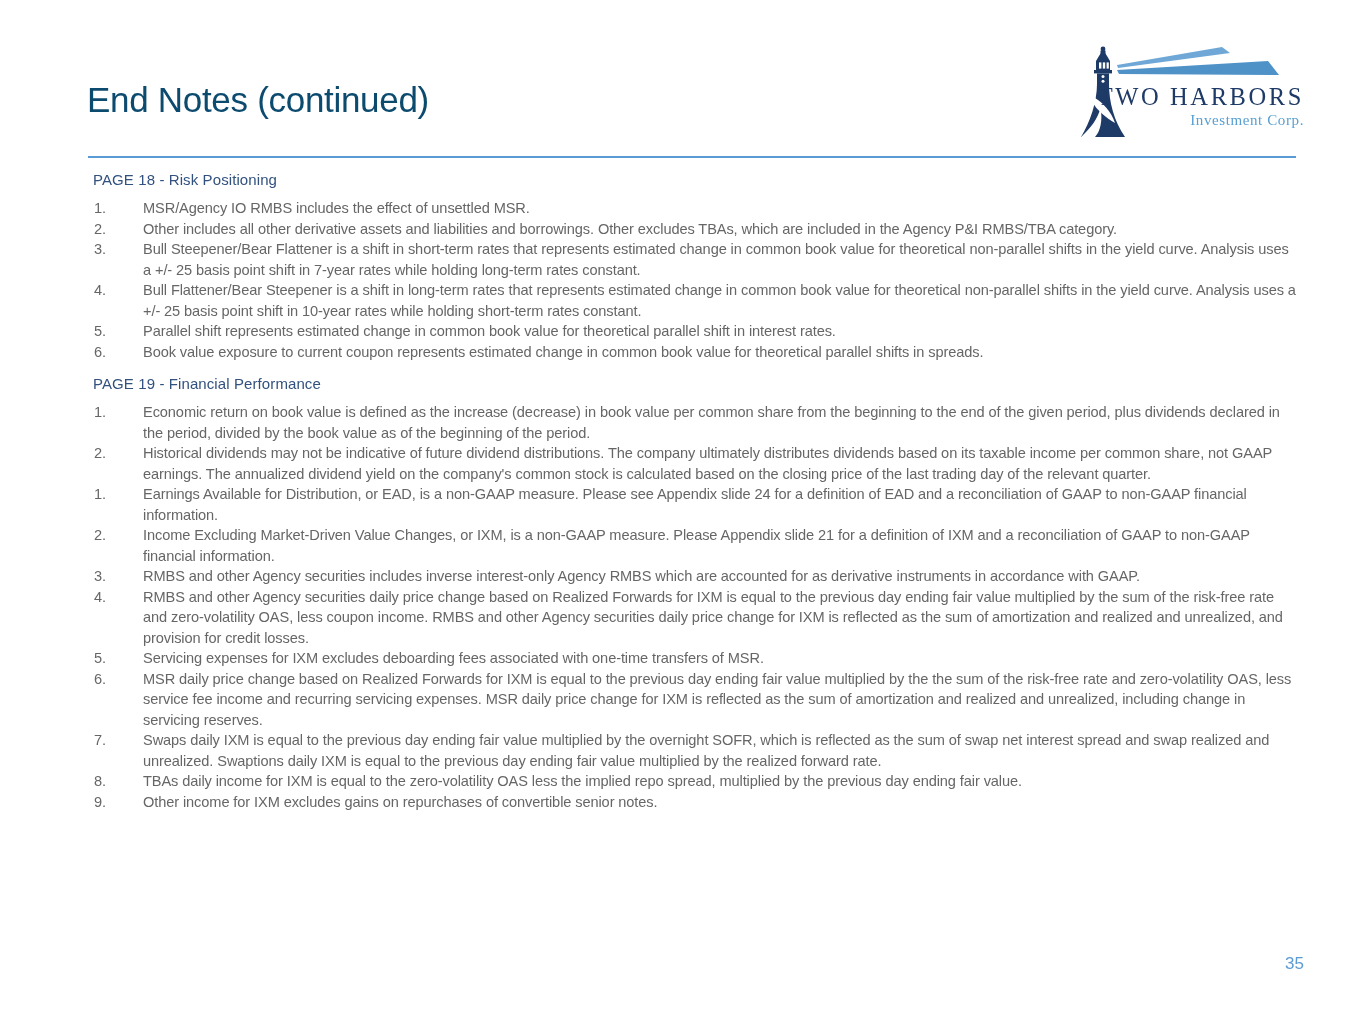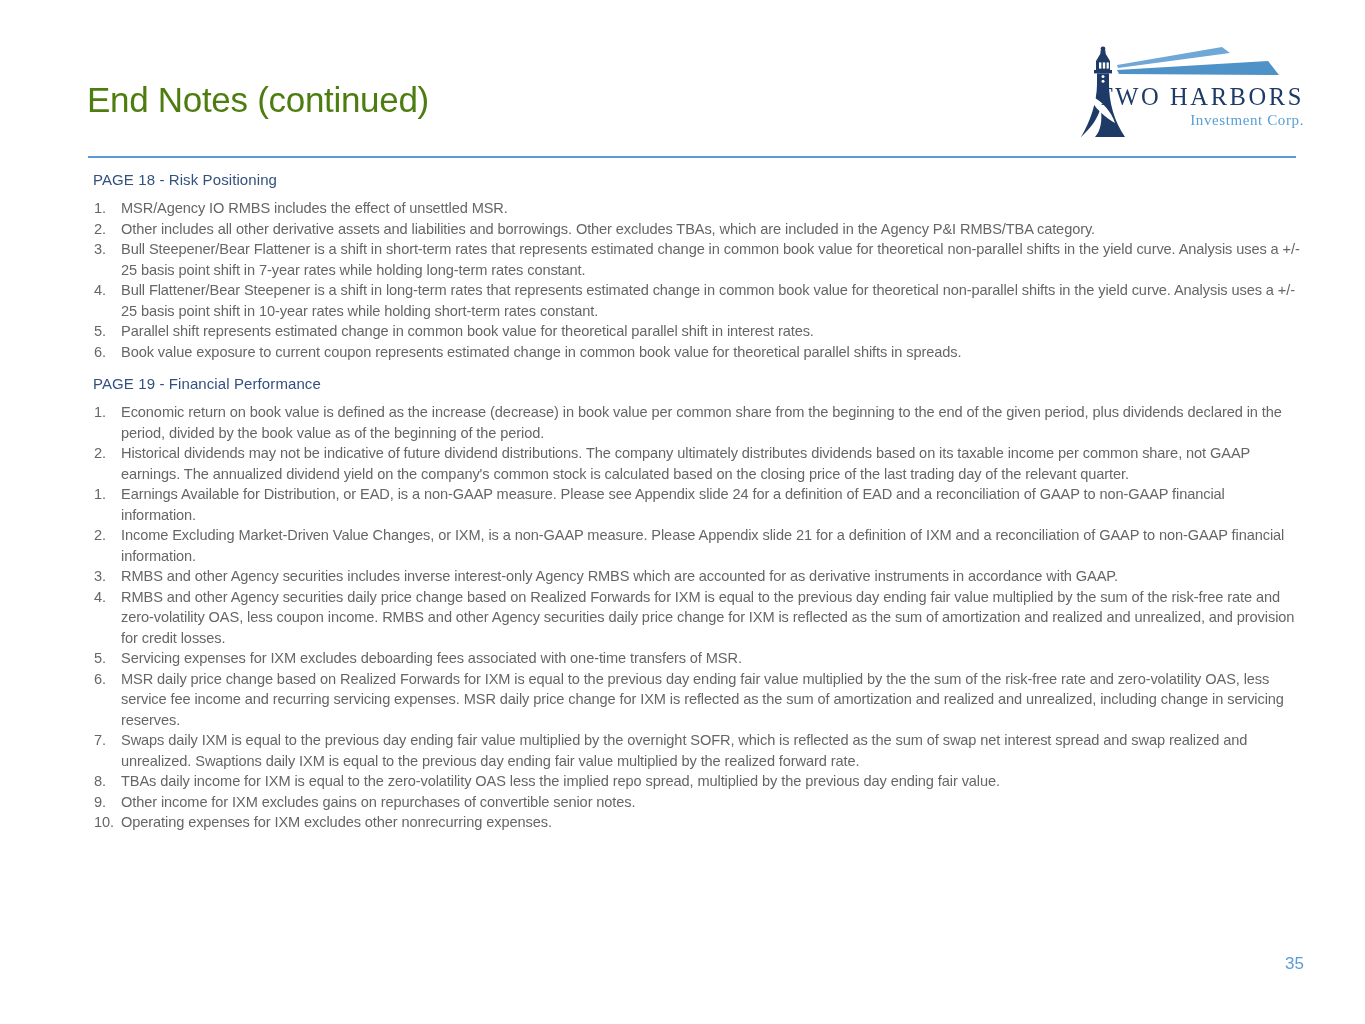--- a/index.html
+++ b/index.html
@@ -5,21 +5,21 @@
   html,body{margin:0;padding:0;background:#ffffff;}
   .slide{
     position:relative;
     width:1365px;height:1024px;
     background:#ffffff;
     overflow:hidden;
     font-family:"Liberation Sans",sans-serif;
   }
   .page-title{
     position:absolute;left:87px;top:80px;
-    font-size:35px;color:#4d7c0f;
+    font-size:35px;color:#0c4a6e;
     letter-spacing:-0.3px;
     font-weight:400;
   }
   .divider{
     position:absolute;left:88px;top:156px;
     width:1208px;height:0;
     border-top:2px solid #5B9BD5;
   }
   .logo{
     position:absolute;left:1070px;top:44px;
@@ -40,21 +40,21 @@
     display:flex;
     font-size:14.6px;color:#666666;
     line-height:20.5px;
     letter-spacing:-0.1px;
   }
   .note .num{
     flex:0 0 33px;
     padding-left:6px;
     box-sizing:border-box;
   }
-  .note .txt{flex:1;}
+  .note .txt{flex:1;margin-left:22px;}
   .page-number{
     position:absolute;right:61px;bottom:50px;
     font-size:17px;color:#5B9BD5;
   }
 </style>
 </head>
 <body>
 
 <div class="slide">
 
@@ -163,23 +163,19 @@
         <span class="txt">Swaps daily IXM is equal to the previous day ending fair value multiplied by the overnight SOFR, which is reflected as the sum of swap net interest spread and swap realized and unrealized. Swaptions daily IXM is equal to the previous day ending fair value multiplied by the realized forward rate.</span>
       </div>
       <div class="note">
         <span class="num">8.</span>
         <span class="txt">TBAs daily income for IXM is equal to the zero-volatility OAS less the implied repo spread, multiplied by the previous day ending fair value.</span>
       </div>
       <div class="note">
         <span class="num">9.</span>
         <span class="txt">Other income for IXM excludes gains on repurchases of convertible senior notes.</span>
       </div>
-      <div class="note">
-        <span class="num">10.</span>
-        <span class="txt">Operating expenses for IXM excludes other nonrecurring expenses.</span>
-      </div>
     </div>
 
   </div>
 
   <div class="page-number">35</div>
 
 </div>
 
 </body></html>

